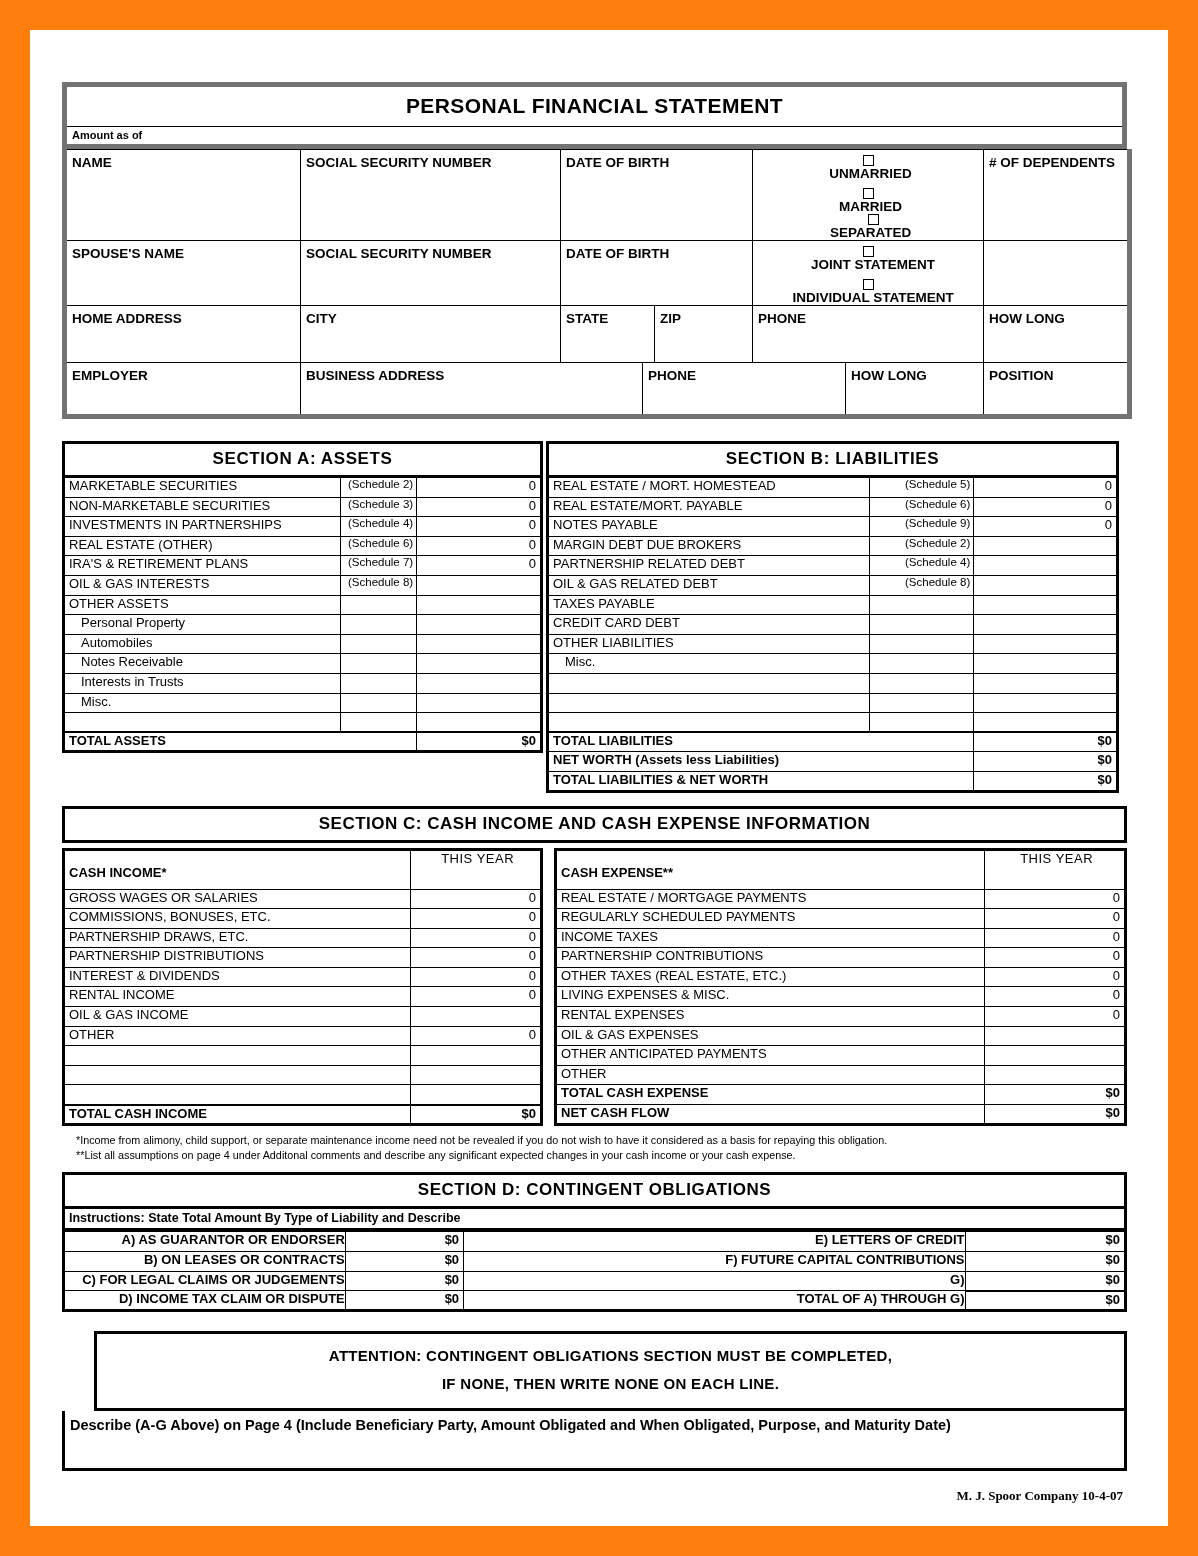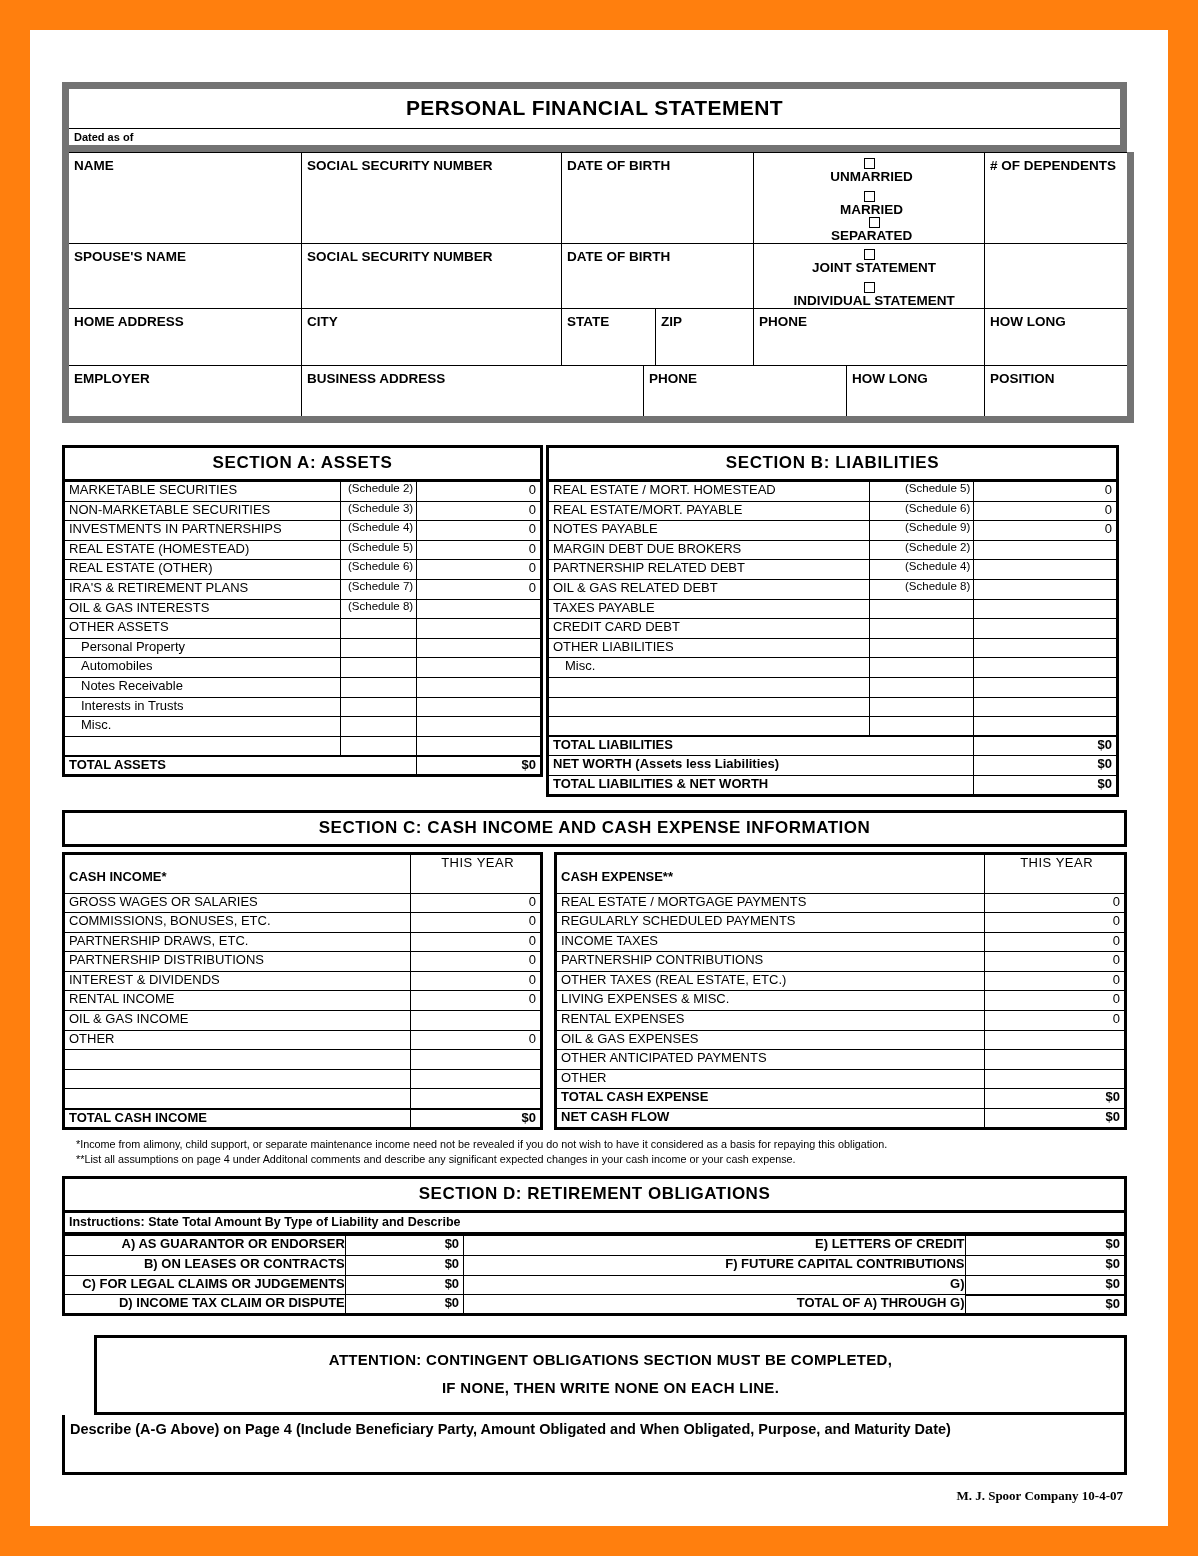--- a/index.html
+++ b/index.html
@@ -19,21 +19,21 @@
   .sheet {
     position:absolute;
     left:32px; top:52px;
     width:1065px;
   }
 
   
   table { border-collapse:collapse; width:100%; table-layout:fixed; }
   td { border:1px solid #000; padding:0; vertical-align:top; }
 
-  .outer { border:7px solid #737373; }
+  .outer { border:5px solid #737373; }
 
   
   .title-cell {
     text-align:center;
     font-size:21px; font-weight:bold;
     letter-spacing:.4px;
     padding:7px 0 8px;
   }
   .dated {
     font-size:11px; font-weight:bold;
@@ -159,21 +159,21 @@
 
 <div class="page">
   <div class="sheet">
 
     <table class="outer">
       <tbody>
           <tr>
         <td class="title-cell">PERSONAL FINANCIAL STATEMENT</td>
       </tr>
       <tr>
-        <td class="dated">Dated as of</td>
+        <td class="dated">Amount as of</td>
       </tr>
     </tbody>
       </table>
 
     <table class="outer hdr" style="border-top:none;">
       <colgroup>
         <col style="width:236px">
           <col style="width:122px">
           <col style="width:138px">
         <col style="width:82px">
@@ -261,25 +261,20 @@
                 <td>NON-MARKETABLE  SECURITIES</td>
                 <td class="sch">(Schedule 3)</td>
                 <td class="val">0</td>
               </tr>
               <tr>
                 <td>INVESTMENTS  IN  PARTNERSHIPS</td>
                 <td class="sch">(Schedule 4)</td>
                 <td class="val">0</td>
               </tr>
               <tr>
-                <td>REAL  ESTATE  (HOMESTEAD)</td>
-                <td class="sch">(Schedule 5)</td>
-                <td class="val">0</td>
-              </tr>
-              <tr>
                 <td>REAL  ESTATE  (OTHER)</td>
                 <td class="sch">(Schedule 6)</td>
                 <td class="val">0</td>
               </tr>
               <tr>
                 <td>IRA'S  &amp;  RETIREMENT  PLANS</td>
                 <td class="sch">(Schedule 7)</td>
                 <td class="val">0</td>
               </tr>
               <tr>
@@ -565,21 +560,21 @@
         </div>
       </div>
 
       <div class="notes">
         <div>*Income from alimony, child support, or separate maintenance income need not be revealed if you do not wish to have it considered as a basis for repaying this obligation.</div>
         <div>**List all assumptions on page 4 under Additonal  comments and describe any significant expected changes in your cash income or your cash expense.</div>
       </div>
     </div>
 
     <div class="secD">
-      <div class="secD-head">SECTION D:  RETIREMENT  OBLIGATIONS</div>
+      <div class="secD-head">SECTION D:  CONTINGENT  OBLIGATIONS</div>
       <div class="instr">Instructions: State Total Amount By Type of Liability and Describe</div>
       <table class="dtbl">
         <colgroup>
           <col style="width:281px">
             <col style="width:118px">
           <col style="width:500px">
             <col style="width:160px">
         </colgroup>
         <tbody id="secD-body">
             <tr>

